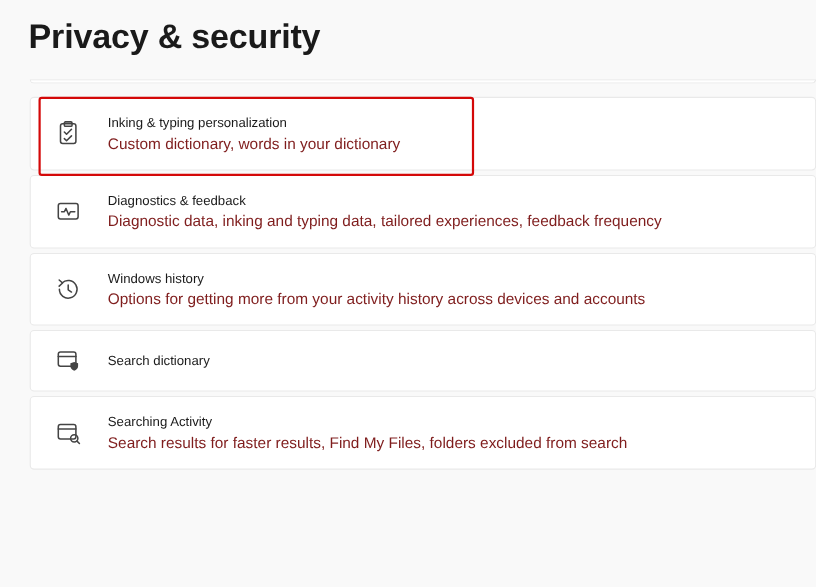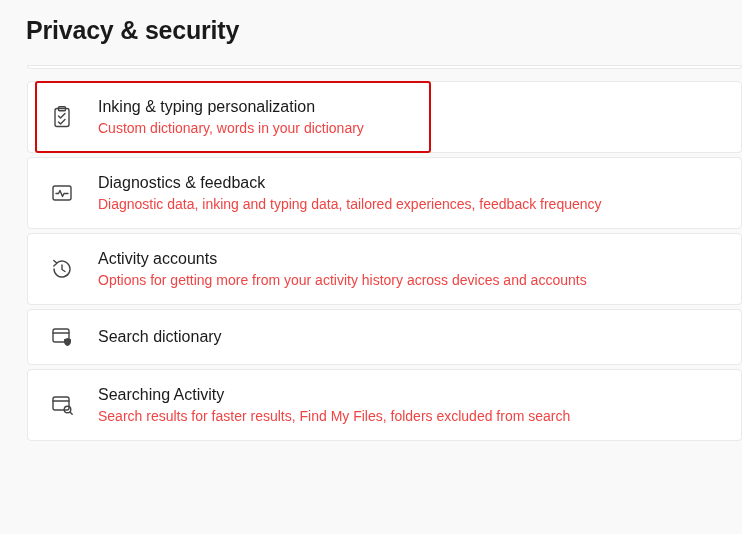--- a/index.html
+++ b/index.html
@@ -9,21 +9,21 @@
     font-family: "Segoe UI", -apple-system, BlinkMacSystemFont, sans-serif;
     background: #f9f9f9;
     width: 742px;
     height: 534px;
     overflow: hidden;
   }
   .page {
     padding: 16px 0 0 26px;
   }
   h1.page-title {
-    font-size: 25px;
+    font-size: 31px;
     font-weight: 600;
     margin: 0 0 20px 0;
     color: #1a1a1a;
     letter-spacing: -0.2px;
   }
   .thin-bar {
     height: 4px;
     background: #fff;
     border: 1px solid #e9e9e9;
     border-radius: 0 0 4px 4px;
@@ -60,27 +60,27 @@
     height: 24px;
     flex: 0 0 24px;
     display: flex;
     align-items: center;
     justify-content: center;
     color: #444;
   }
   .icon-slot svg { width: 24px; height: 24px; }
   .text-col { display: flex; flex-direction: column; gap: 1px; }
   .card-title {
-    font-size: 16px;
+    font-size: 12px;
     color: #1a1a1a;
     line-height: 1.3;
   }
   .card-sub {
     font-size: 14px;
-    color: #ef4444;
+    color: #7f1d1d;
     line-height: 1.3;
   }
 </style>
 </head>
 <body>
 
 <div class="page">
   <h1 class="page-title">Privacy &amp; security</h1>
 
   <div class="thin-bar"></div>
@@ -116,21 +116,21 @@
 
   <div class="card">
     <span class="icon-slot">
       <svg viewBox="0 0 24 24" fill="none" stroke="currentColor" stroke-width="1.4" stroke-linecap="round" stroke-linejoin="round">
         <path d="M4 12 a8 8 0 1 0 2.4 -5.7"></path>
         <polyline points="3.3 3.5 6.4 6.3 3.3 9.1" transform="translate(0.5 0)"></polyline>
         <path d="M12 8 v4.5 l3 2"></path>
       </svg>
     </span>
     <div class="text-col">
-      <span class="card-title">Activity accounts</span>
+      <span class="card-title">Windows history</span>
       <span class="card-sub">Options for getting more from your activity history across devices and accounts</span>
     </div>
   </div>
 
   <div class="card">
     <span class="icon-slot">
       <svg viewBox="0 0 24 24" fill="none" stroke="currentColor" stroke-width="1.4" stroke-linecap="round" stroke-linejoin="round">
         <rect x="3" y="4" width="16" height="13" rx="2"></rect>
         <line x1="3" y1="8" x2="19" y2="8"></line>
         <path d="M17.5 13 l3.5 1.2 v2.6 c0 2.1 -1.6 3.8 -3.5 4.2 c-1.9 -0.4 -3.5 -2.1 -3.5 -4.2 v-2.6 z" fill="currentColor" stroke="none"></path>

